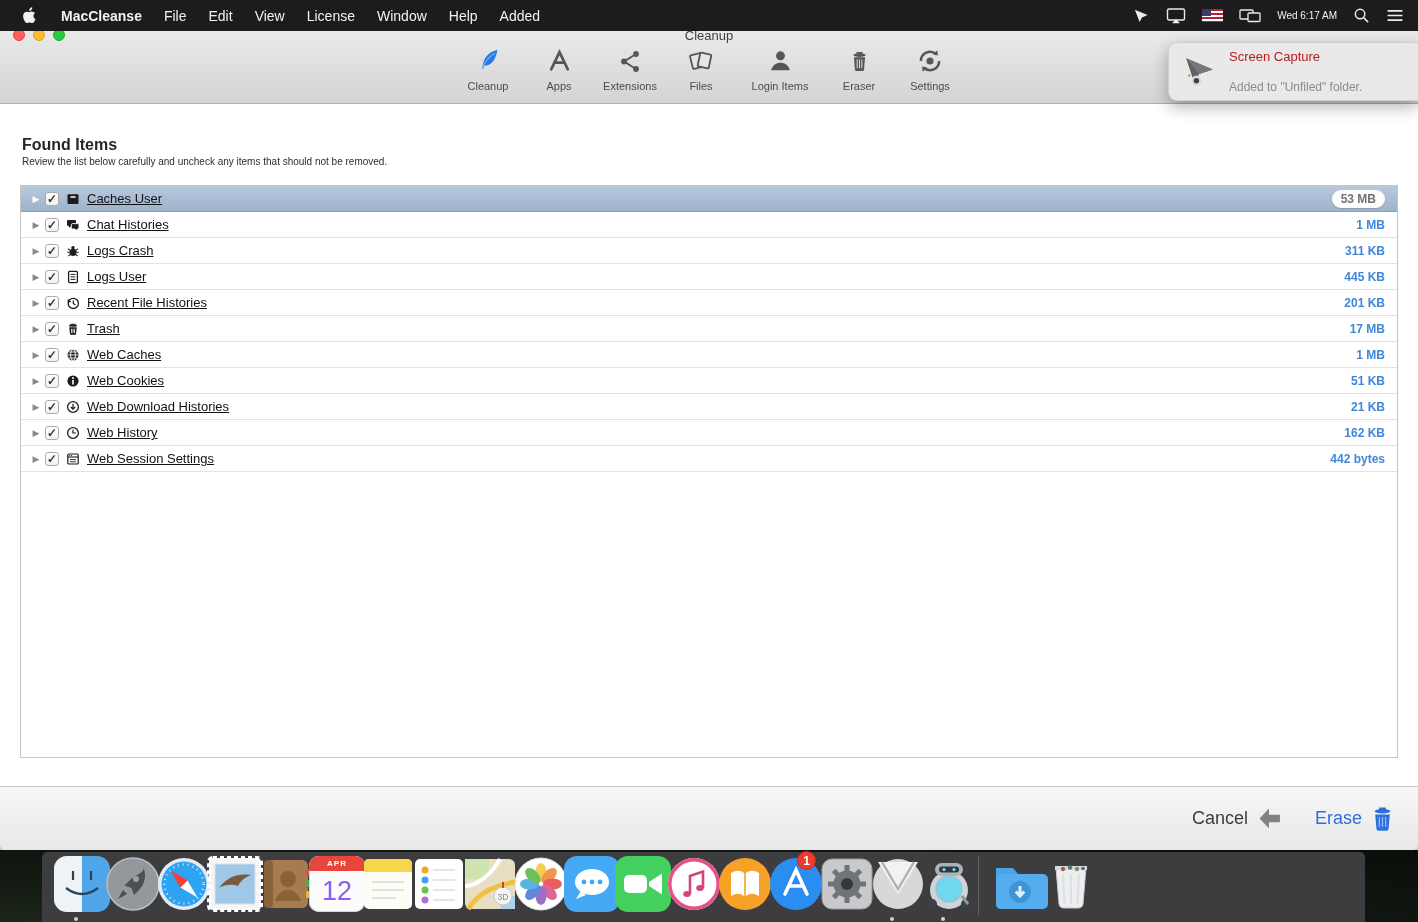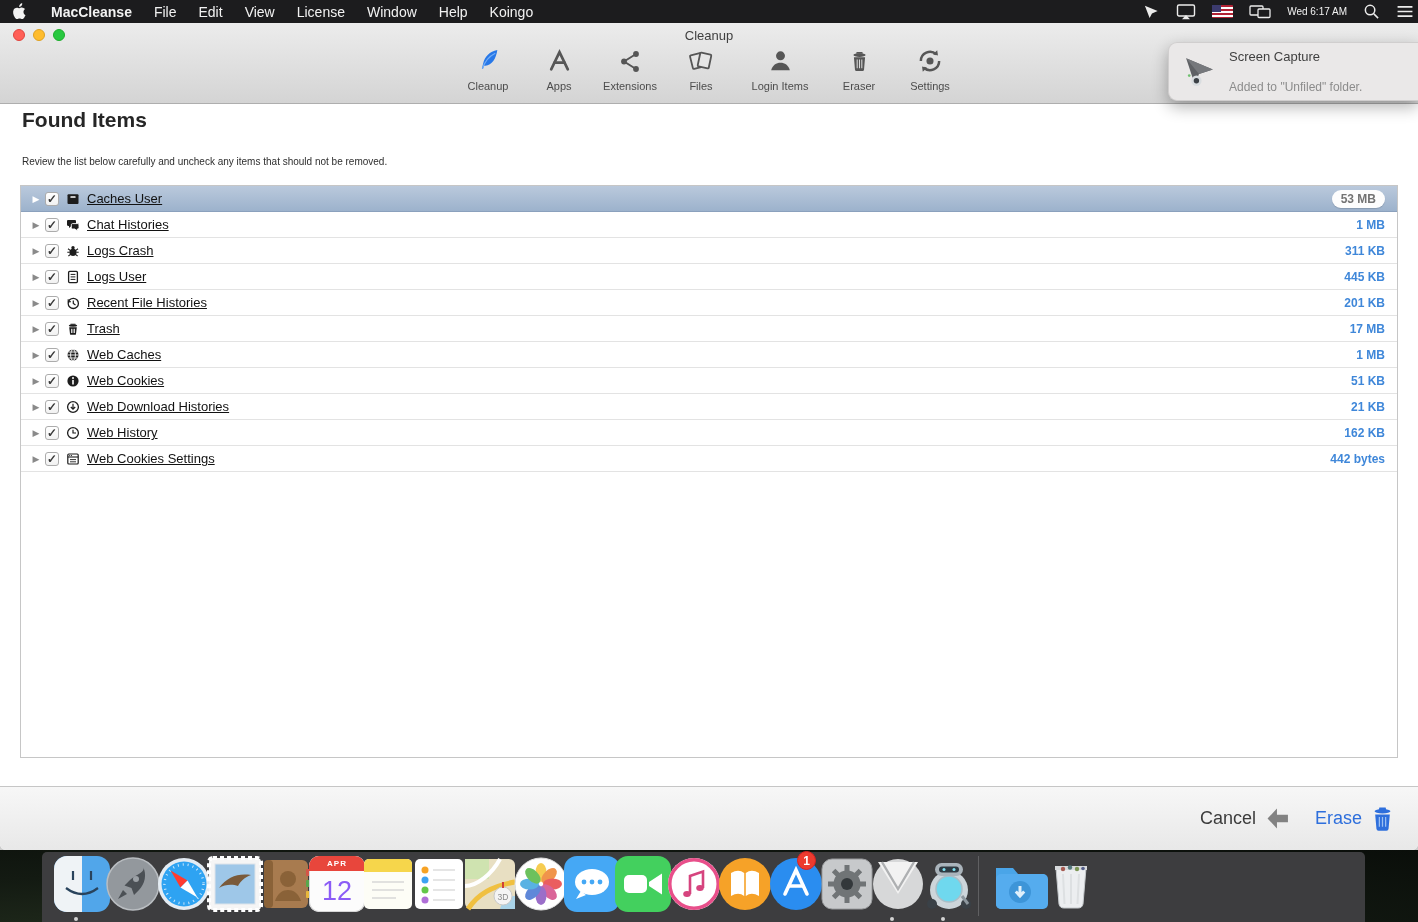--- a/index.html
+++ b/index.html
@@ -1,21 +1,21 @@
 <!DOCTYPE html>
 <html><head>
 <meta charset="utf-8">
 <style>
   * { margin:0; padding:0; box-sizing:border-box; }
   body { font-family:"Liberation Sans", sans-serif; background:#000; }
   .screen { position:relative; width:1418px; height:922px; overflow:hidden; background:#fff; }
 
   
-  .menu-bar { position:absolute; top:0; left:0; right:0; height:23px; background:#1c1c1e;
-    display:flex; align-items:center; color:#f2f2f2; font-size:14px; padding:0 4px; z-index:50;text-align:right; }
+  .menu-bar { position:absolute; top:0; left:0; right:0; height:31px; background:#1c1c1e;
+    display:flex; align-items:center; color:#f2f2f2; font-size:14px; padding:0 14px; z-index:50;text-align:right; }
   .apple-wrap { padding:0 14px 0 8px; display:flex; align-items:center; }
   .menu-app-name { font-weight:bold; padding:0 11px; }
   .menu-item { padding:0 11px; }
   .menu-right { margin-left:auto; display:flex; align-items:center; gap:16px; }
   .menu-right svg { display:block; }
   .flag { width:21px; height:13px; position:relative;
     background:repeating-linear-gradient(#b22234 0 2px, #fff 2px 4px); border-radius:1px; }
   .flag::after { content:""; position:absolute; left:0; top:0; width:9px; height:7px; background:#3c3b6e; }
   .menu-time { font-size:10px; }
 
@@ -31,21 +31,21 @@
   .light.green { background:#28c840; border:1px solid #1dad2b; }
   .win-title { position:absolute; top:5px; left:0; right:0; text-align:center; font-size:13px; color:#404040; }
   .toolbar { position:absolute; left:0; right:0; top:22px; display:flex; justify-content:center;
     align-items:flex-end; gap:13px; }
   .tb-item { display:flex; flex-direction:column; align-items:center; width:58px; cursor:default; }
   .tb-item.wide { width:74px; }
   .tb-icon { height:32px; display:flex; align-items:center; justify-content:center; }
   .tb-label { font-size:11px; color:#4c4c4c; margin-top:3px; white-space:nowrap; }
 
   .content { position:absolute; top:82px; bottom:64px; left:0; right:0; background:#fff; }
-  .heading { position:absolute; left:22px; top:3px; font-size:21px; font-weight:bold; color:#262626; }
+  .heading { position:absolute; left:22px; top:31px; font-size:16px; font-weight:bold; color:#262626; }
   .subheading { position:absolute; left:22px; top:51px; font-size:10px; color:#2e2e2e; }
 
   .list-box { position:absolute; left:20px; right:20px; top:80px; height:573px;
     border:1px solid #c6c6c6; background:#fff; overflow:hidden; }
   .row { position:relative; height:26px; display:flex; align-items:center;
     border-bottom:1px solid #e3e3e3; padding:0 12px 0 8px; }
   .row.selected { background:linear-gradient(#bac9dc,#9cb2cc); border-bottom:1px solid #8ba1bd; }
   .disclosure { width:14px; font-size:9px; color:#8a8a8a; text-align:center; }
   .row.selected .disclosure { color:#fff; }
   .checkbox { width:14px; height:14px; margin:0 6px 0 2px; border:1px solid #acacac; border-radius:3px;
@@ -53,21 +53,21 @@
     color:#3a3a3a; font-weight:bold; }
   .row-icon { width:16px; height:16px; margin-right:6px; }
   .row-icon svg { display:block; }
   .row-label { font-size:13px; color:#121212;text-decoration:underline; }
   .row-size { margin-left:auto; font-size:12px; font-weight:bold; color:#3f87d9; }
   .size-pill { background:#fdfdfd; border-radius:10px; padding:2px 9px; color:#737373;
     box-shadow:0 1px 1px rgba(0,0,0,.15); }
 
   .footer { position:absolute; bottom:0; left:0; right:0; height:64px;
     background:linear-gradient(#f7f7f7,#e8e8e8); border-top:1px solid #c6c6c6; }
-  .footer-buttons { position:absolute; right:24px; top:0; bottom:0; display:flex; align-items:center; gap:24px;justify-content:center; }
+  .footer-buttons { position:absolute; right:24px; top:0; bottom:0; display:flex; align-items:center; gap:32px;justify-content:center; }
   .btn { display:flex; align-items:center; gap:9px; cursor:default; }
   .btn-cancel .btn-label { font-size:18px; color:#3c3c3c; }
   .btn-erase .btn-label { font-size:18px; color:#2e6fdc; }
 
   
   .desktop-strip { position:absolute; left:0; right:0; bottom:0; height:72px;
     background:radial-gradient(ellipse at 25% 140%, #273321 0%, #131a12 55%, #0a0e0a 100%); }
   .dock { position:absolute; left:42px; width:1323px; bottom:0; top:2px; background:#3d3d3f;
     border-radius:5px 5px 0 0; display:flex; align-items:flex-start; gap:7px; padding:4px 12px 0 12px; }
   .dock-item { position:relative; width:44px; height:56px; flex:none;border-radius:12px; }
@@ -82,42 +82,42 @@
     box-shadow:inset 0 0 0 1px #d6d6d6; }
   .cal-top { height:15px; background:#e8463c; color:#fff; font-size:8px; font-weight:bold;
     text-align:center; line-height:15px; letter-spacing:1px; }
   .cal-day { font-size:27px; color:#8b5cf6; text-align:center; line-height:40px; }
 
   
   .notification { position:absolute; top:42px; right:0; width:250px; height:59px; z-index:60;
     background:#eae8e8; border:1px solid #d0cece; border-right:none; border-radius:9px 0 0 9px;
     box-shadow:0 6px 16px rgba(0,0,0,.3); display:flex; align-items:center; padding:0 10px 0 12px; }
   .notif-icon { width:37px; height:37px; margin-right:11px; flex:none; }
-  .notif-title { font-size:13px; color:#404040; margin-bottom:16px; }
+  .notif-title { font-size:13px; color:#b91c1c; margin-bottom:16px; }
   .notif-msg { font-size:12px; color:#8c8c8c; }
 </style>
 </head>
 <body>
 
 <div class="screen">
 
   <div class="menu-bar">
     <span class="apple-wrap">
       <svg width="14" height="17" viewBox="0 0 17 20" fill="#f2f2f2">
           <path d="M13.9 10.6c0-2.3 1.9-3.4 2-3.5-1.1-1.6-2.8-1.8-3.4-1.8-1.4-.2-2.8.8-3.5.8-.7 0-1.9-.8-3.1-.8-1.6 0-3 .9-3.8 2.3-1.6 2.8-.4 7 1.2 9.3.8 1.1 1.7 2.4 2.9 2.3 1.2 0 1.6-.7 3-.7s1.8.7 3.1.7c1.3 0 2.1-1.1 2.8-2.2.9-1.3 1.3-2.6 1.3-2.6s-2.5-1-2.5-3.8zM11.5 3.1c.6-.8 1.1-1.9.9-3.1-.9 0-2.1.6-2.7 1.5-.6.7-1.1 1.9-1 3 1.1.1 2.1-.6 2.8-1.4z"></path>
         </svg>
     </span>
     <span class="menu-app-name">MacCleanse</span>
     <span class="menu-item">File</span>
     <span class="menu-item">Edit</span>
     <span class="menu-item">View</span>
     <span class="menu-item">License</span>
     <span class="menu-item">Window</span>
     <span class="menu-item">Help</span>
-    <span class="menu-item">Koingo</span>
+    <span class="menu-item">Added</span>
     <div class="menu-right">
       <svg width="17" height="17" viewBox="0 0 18 18">
           <path d="M2 3l13.5 5.5L9.5 11 7 16z" fill="#ececec"></path>
         </svg>
       <svg width="20" height="17" viewBox="0 0 20 17" fill="none" stroke="#ececec" stroke-width="1.4">
           <rect x="1.5" y="2" width="17" height="11" rx="1.5"></rect>
           <path d="M6 16.2l4-4.2 4 4.2z" fill="#ececec" stroke="none"></path>
         </svg>
       <span class="flag"></span>
       <svg width="22" height="16" viewBox="0 0 22 16" fill="none" stroke="#ececec" stroke-width="1.3">
@@ -353,21 +353,21 @@
             <span class="checkbox">✓</span>
             <span class="row-icon">
               <svg viewBox="0 0 16 16" fill="none" stroke="#1d1d1d">
                 <rect x="2.8" y="3" width="10.4" height="10" rx="1" stroke-width="1.2"></rect>
                 <path d="M2.8 6h10.4" stroke-width="1.1"></path>
                 <circle cx="4.7" cy="4.5" r=".6" fill="#1d1d1d" stroke="none"></circle>
                 <circle cx="6.5" cy="4.5" r=".6" fill="#1d1d1d" stroke="none"></circle>
                 <path d="M5 8.6h6M5 10.8h6" stroke-width=".9"></path>
               </svg>
             </span>
-            <span class="row-label">Web Cookies Settings</span>
+            <span class="row-label">Web Session Settings</span>
             <span class="row-size">442 bytes</span>
           </div>
         </div>
     </div>
 
     <div class="footer">
       <div class="footer-buttons">
         <div class="btn btn-cancel">
           <span class="btn-label">Cancel</span>
           <svg width="26" height="23" viewBox="0 0 24 22">

